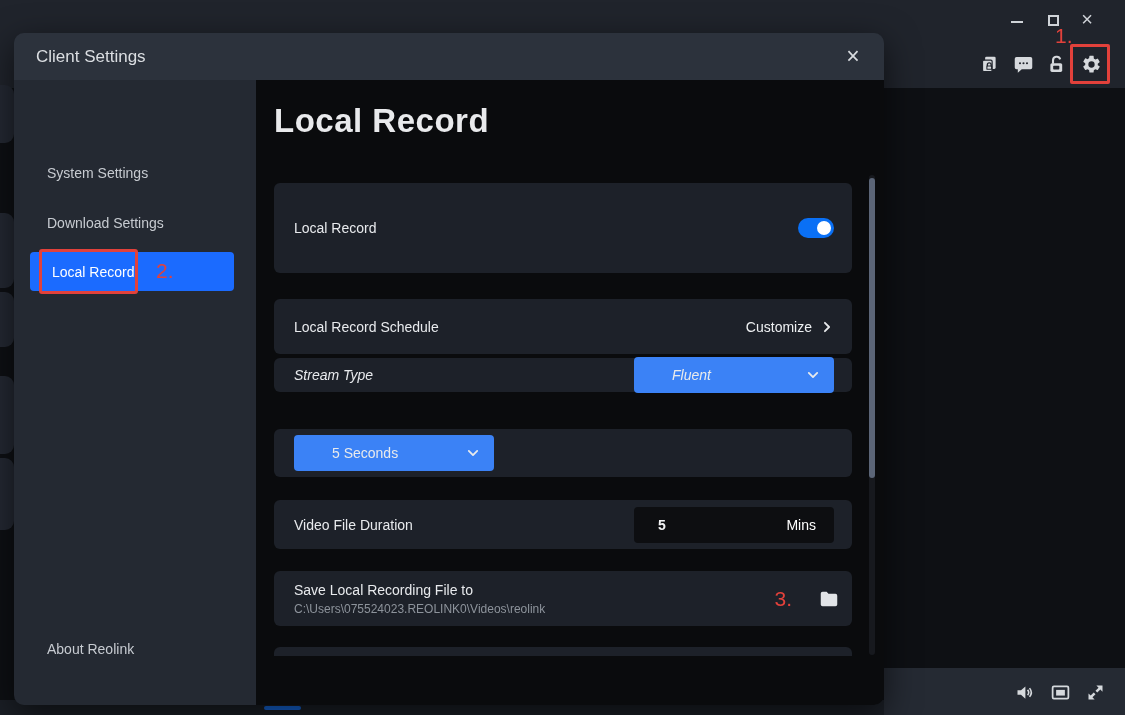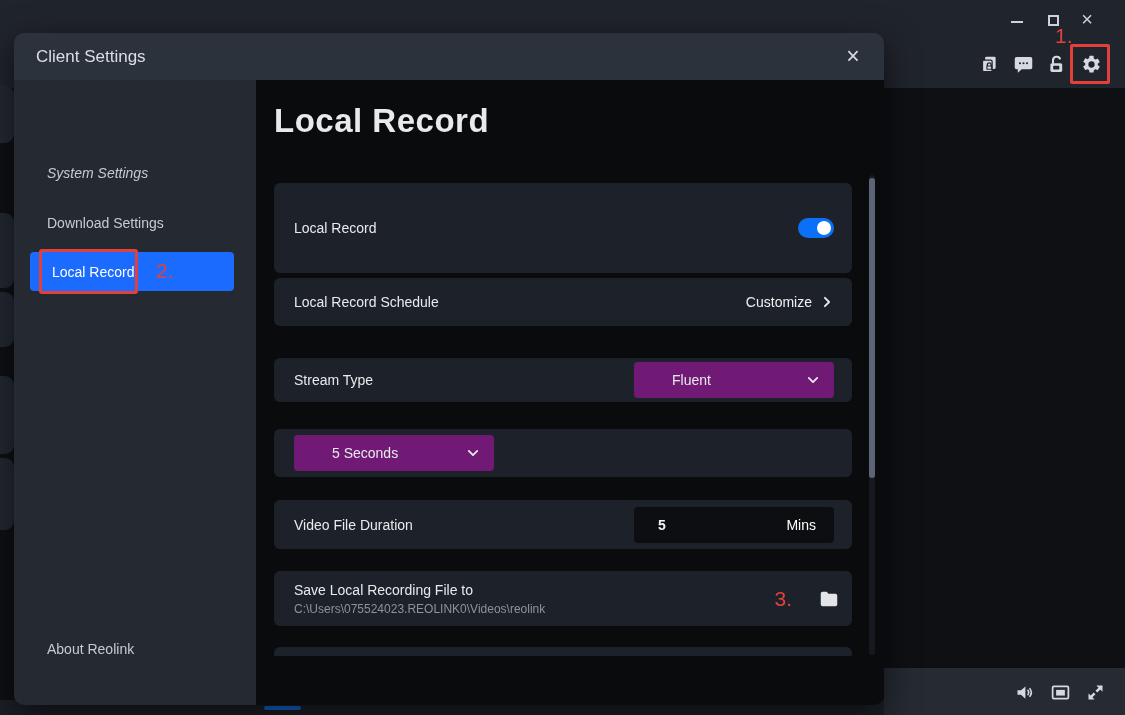--- a/index.html
+++ b/index.html
@@ -58,27 +58,27 @@
   .row-label { font-size:14px; color:#e8eaed; }
   .flex1 { flex:1; }
 
   #row1 { top:103px; height:90px; }
   #row1-text { width:492px; }
   #row1-desc { margin-top:6px; font-size:12px; line-height:18px; color:#9aa0a8; }
   #toggle { margin-left:auto; width:36px; height:20px; border-radius:10px; background:#0a70f5;
             position:relative; cursor:pointer; flex:0 0 36px; }
   #toggle-knob { position:absolute; right:3px; top:3px; width:14px; height:14px; border-radius:50%; background:#fff; }
 
-  #row2 { top:198px; height:48px;justify-content:space-between; }
+  #row2 { top:219px; height:55px;justify-content:space-between; }
   .link-value { font-size:14px; color:#eef0f2; margin-right:8px; cursor:pointer; }
   .chev { width:14px; height:14px; }
 
-  #row3 { top:278px; height:44px; }
+  #row3 { top:278px; height:34px;font-style:italic; }
   #row4 { top:349px; height:48px; }
-  .dropdown { width:200px; height:36px; background:#701a75; border-radius:4px; display:flex;
+  .dropdown { width:200px; height:36px; background:#3b82f6; border-radius:4px; display:flex;
               align-items:center; cursor:pointer; }
   .dropdown-value { font-size:14px; color:#e8eaec; margin-left:38px; flex:1; }
   .dropdown .chev { margin-right:14px; }
 
   #row5 { top:420px; height:49px; }
   .numinput { width:200px; height:36px; background:#0d0e11; border-radius:4px; display:flex;
               align-items:center; cursor:text; }
   .numinput-value { font-size:14px; font-weight:bold; color:#f2f3f5; margin-left:24px; flex:1; }
   .numinput-unit  { font-size:14px; font-weight:normal; color:#ffffff; margin-right:18px; }
 
@@ -183,21 +183,21 @@
   </div>
 
   <div class="abs" id="dialog">
     <div id="dlg-header">
       <span id="dlg-title">Client Settings</span>
       <span id="dlg-close">×</span>
     </div>
     <div id="dlg-body">
 
       <div id="sidebar">
-        <div class="side-item" style="top:85px;font-style:italic;">System Settings</div>
+        <div class="side-item" style="top:85px;">System Settings</div>
         <div class="side-item" style="top:135px;">Download Settings</div>
 
         <div id="side-active">
           <div id="side-active-redbox">
             <span id="side-active-label">Local Record</span>
           </div>
           <span id="step2">2.</span>
         </div>
 
         <div class="side-item" style="top:561px;">About Reolink</div>

